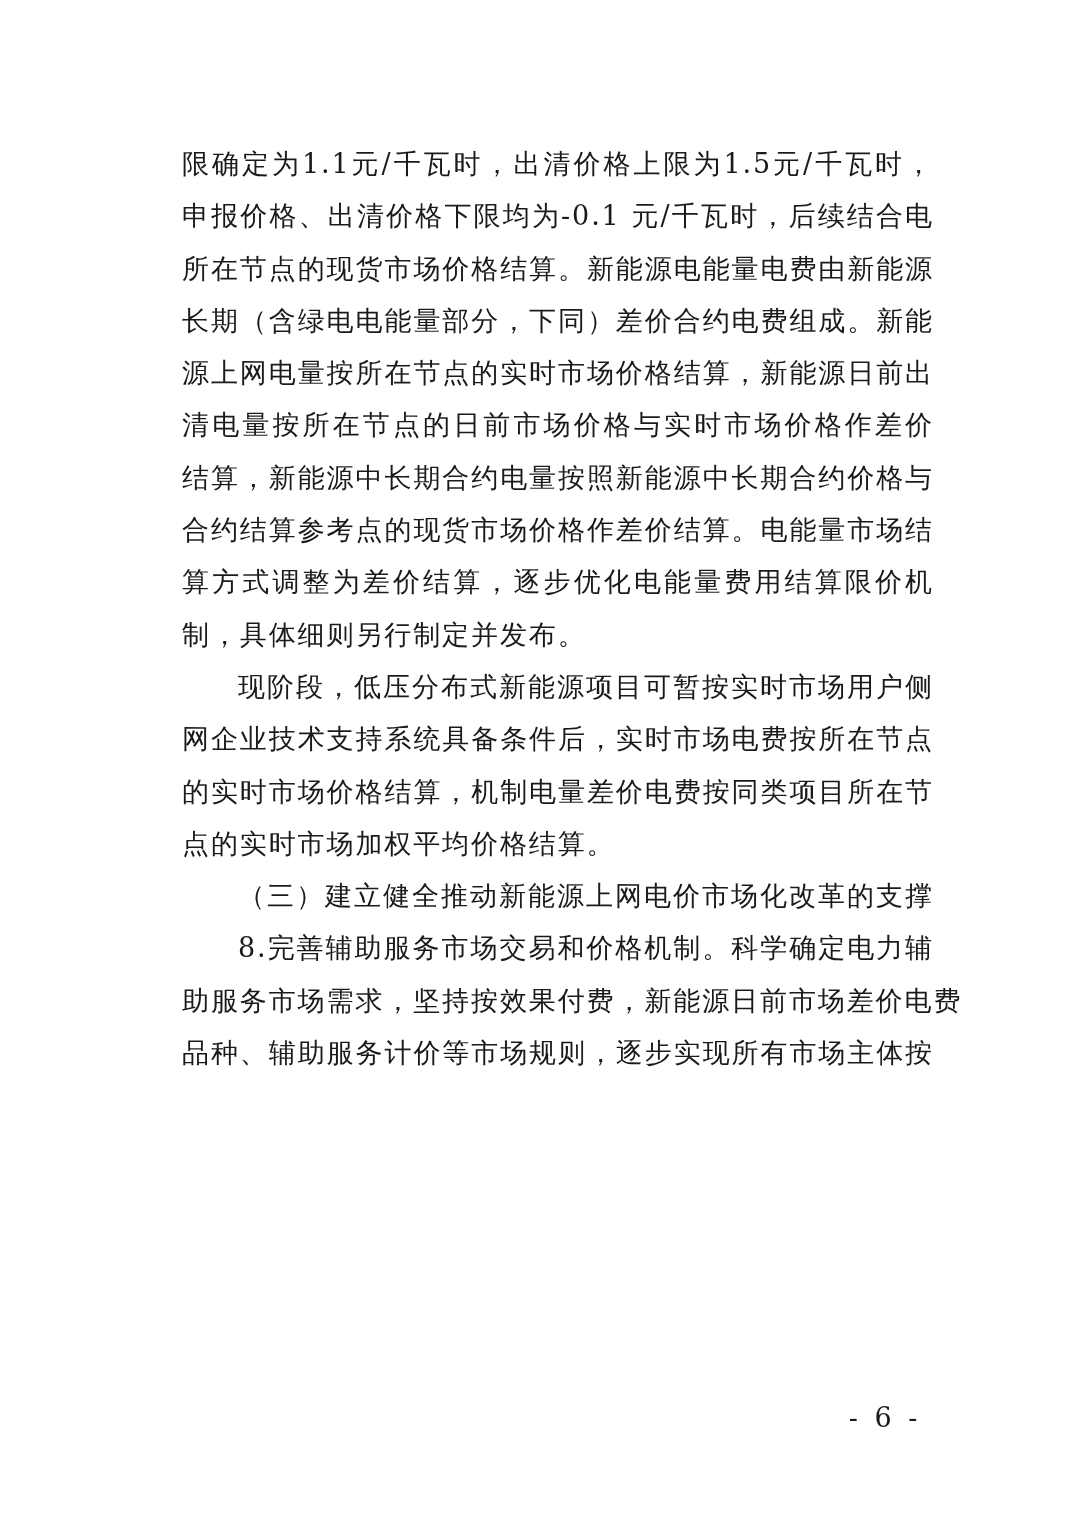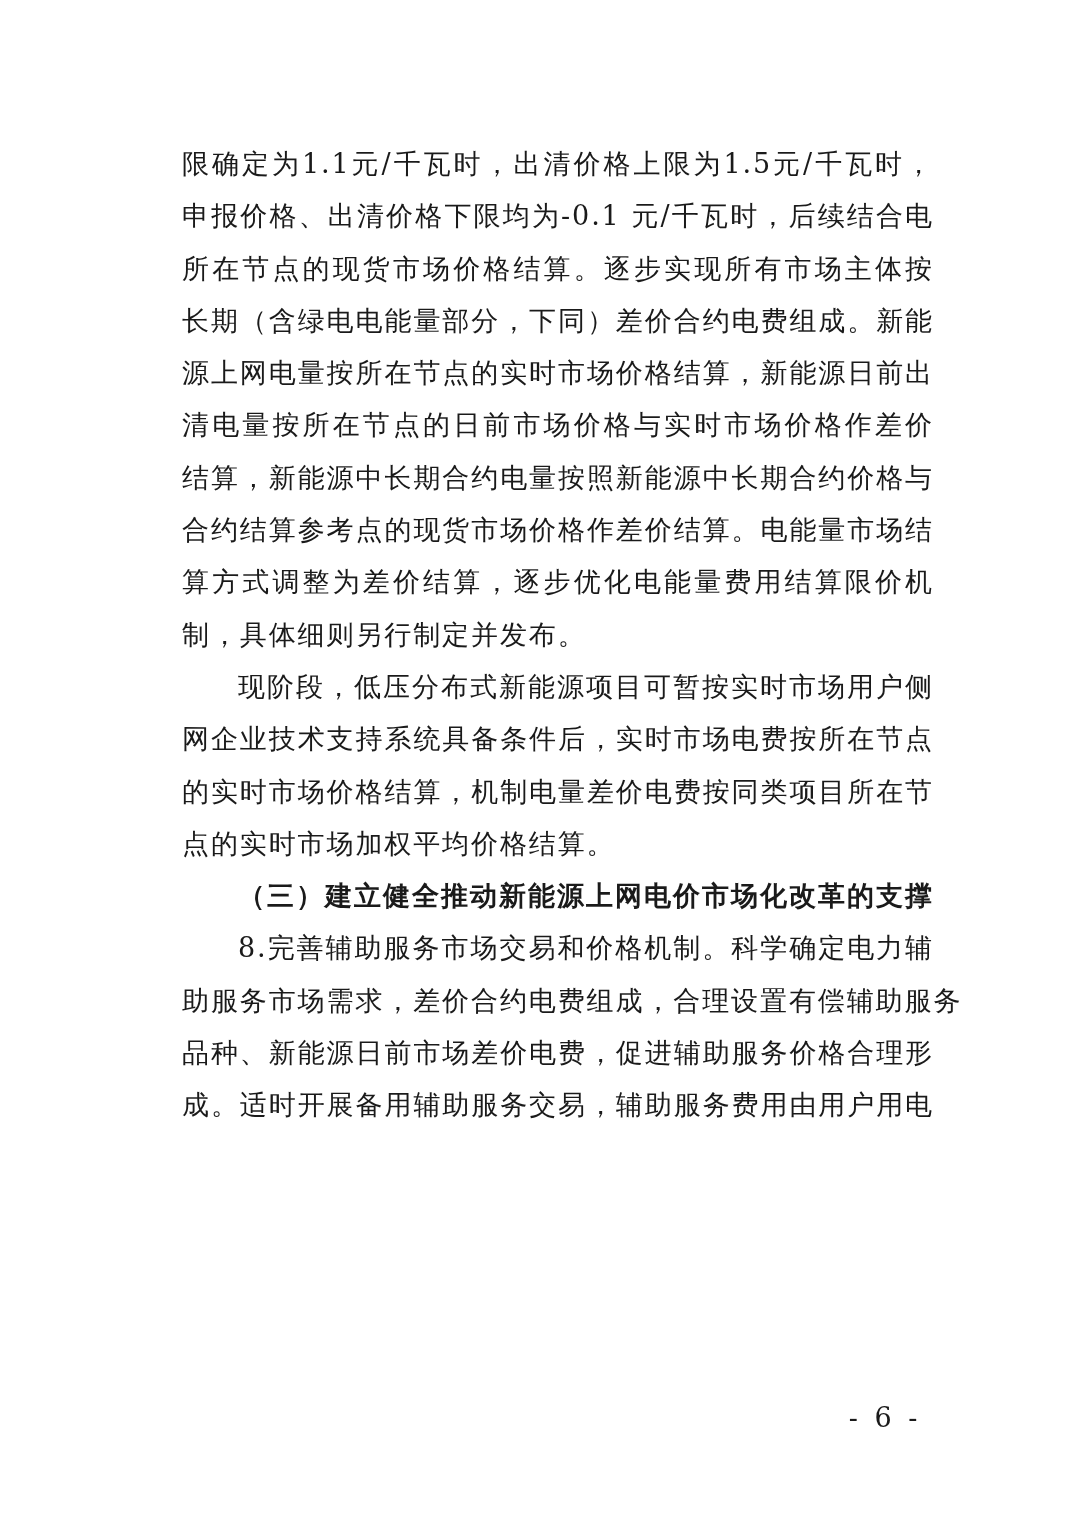--- a/index.html
+++ b/index.html
@@ -30,51 +30,50 @@
     overflow: visible;
   }
   .line.justify {
     text-align: justify;
     text-align-last: justify;
   }
   .indent {
     padding-left: 56px;
   }
   .heading {
-    font-weight: bold;
+    font-weight: normal;
   }
   .page-number {
     position: absolute;
     left: 840px;
     top: 1402px;
     width: 90px;
     text-align: center;
     font-size: 27px;
     letter-spacing: 4px;
     color: #1a1a1a;
   }
 </style>
 </head>
 <body>
 
 <div class="page">
   <div class="line justify">限确定为1.1元/千瓦时，出清价格上限为1.5元/千瓦时，</div>
   <div class="line justify">申报价格、出清价格下限均为-0.1 元/千瓦时，后续结合电</div>
-  <div class="line justify">所在节点的现货市场价格结算。逐步实现所有市场主体按</div>
+  <div class="line justify">所在节点的现货市场价格结算。新能源电能量电费由新能源</div>
   <div class="line justify">长期（含绿电电能量部分，下同）差价合约电费组成。新能</div>
   <div class="line justify">源上网电量按所在节点的实时市场价格结算，新能源日前出</div>
   <div class="line justify">清电量按所在节点的日前市场价格与实时市场价格作差价</div>
   <div class="line justify">结算，新能源中长期合约电量按照新能源中长期合约价格与</div>
   <div class="line justify">合约结算参考点的现货市场价格作差价结算。电能量市场结</div>
   <div class="line justify">算方式调整为差价结算，逐步优化电能量费用结算限价机</div>
   <div class="line">制，具体细则另行制定并发布。</div>
   <div class="line justify indent">现阶段，低压分布式新能源项目可暂按实时市场用户侧</div>
   <div class="line justify">网企业技术支持系统具备条件后，实时市场电费按所在节点</div>
   <div class="line justify">的实时市场价格结算，机制电量差价电费按同类项目所在节</div>
   <div class="line">点的实时市场加权平均价格结算。</div>
   <div class="line justify indent heading">（三）建立健全推动新能源上网电价市场化改革的支撑</div>
   <div class="line justify indent">8.完善辅助服务市场交易和价格机制。科学确定电力辅</div>
-  <div class="line justify">助服务市场需求，差价合约电费组成，合理设置有偿辅助服务</div>
-  <div class="line justify">品种、新能源日前市场差价电费，促进辅助服务价格合理形</div>
-  <div class="line justify">成。适时开展备用辅助服务交易，辅助服务费用由用户用电</div>
+  <div class="line justify">助服务市场需求，坚持按效果付费，新能源日前市场差价电费</div>
+  <div class="line justify">品种、辅助服务计价等市场规则，逐步实现所有市场主体按</div>
 </div>
 
 <div class="page-number">- 6 -</div>
 
 </body></html>

